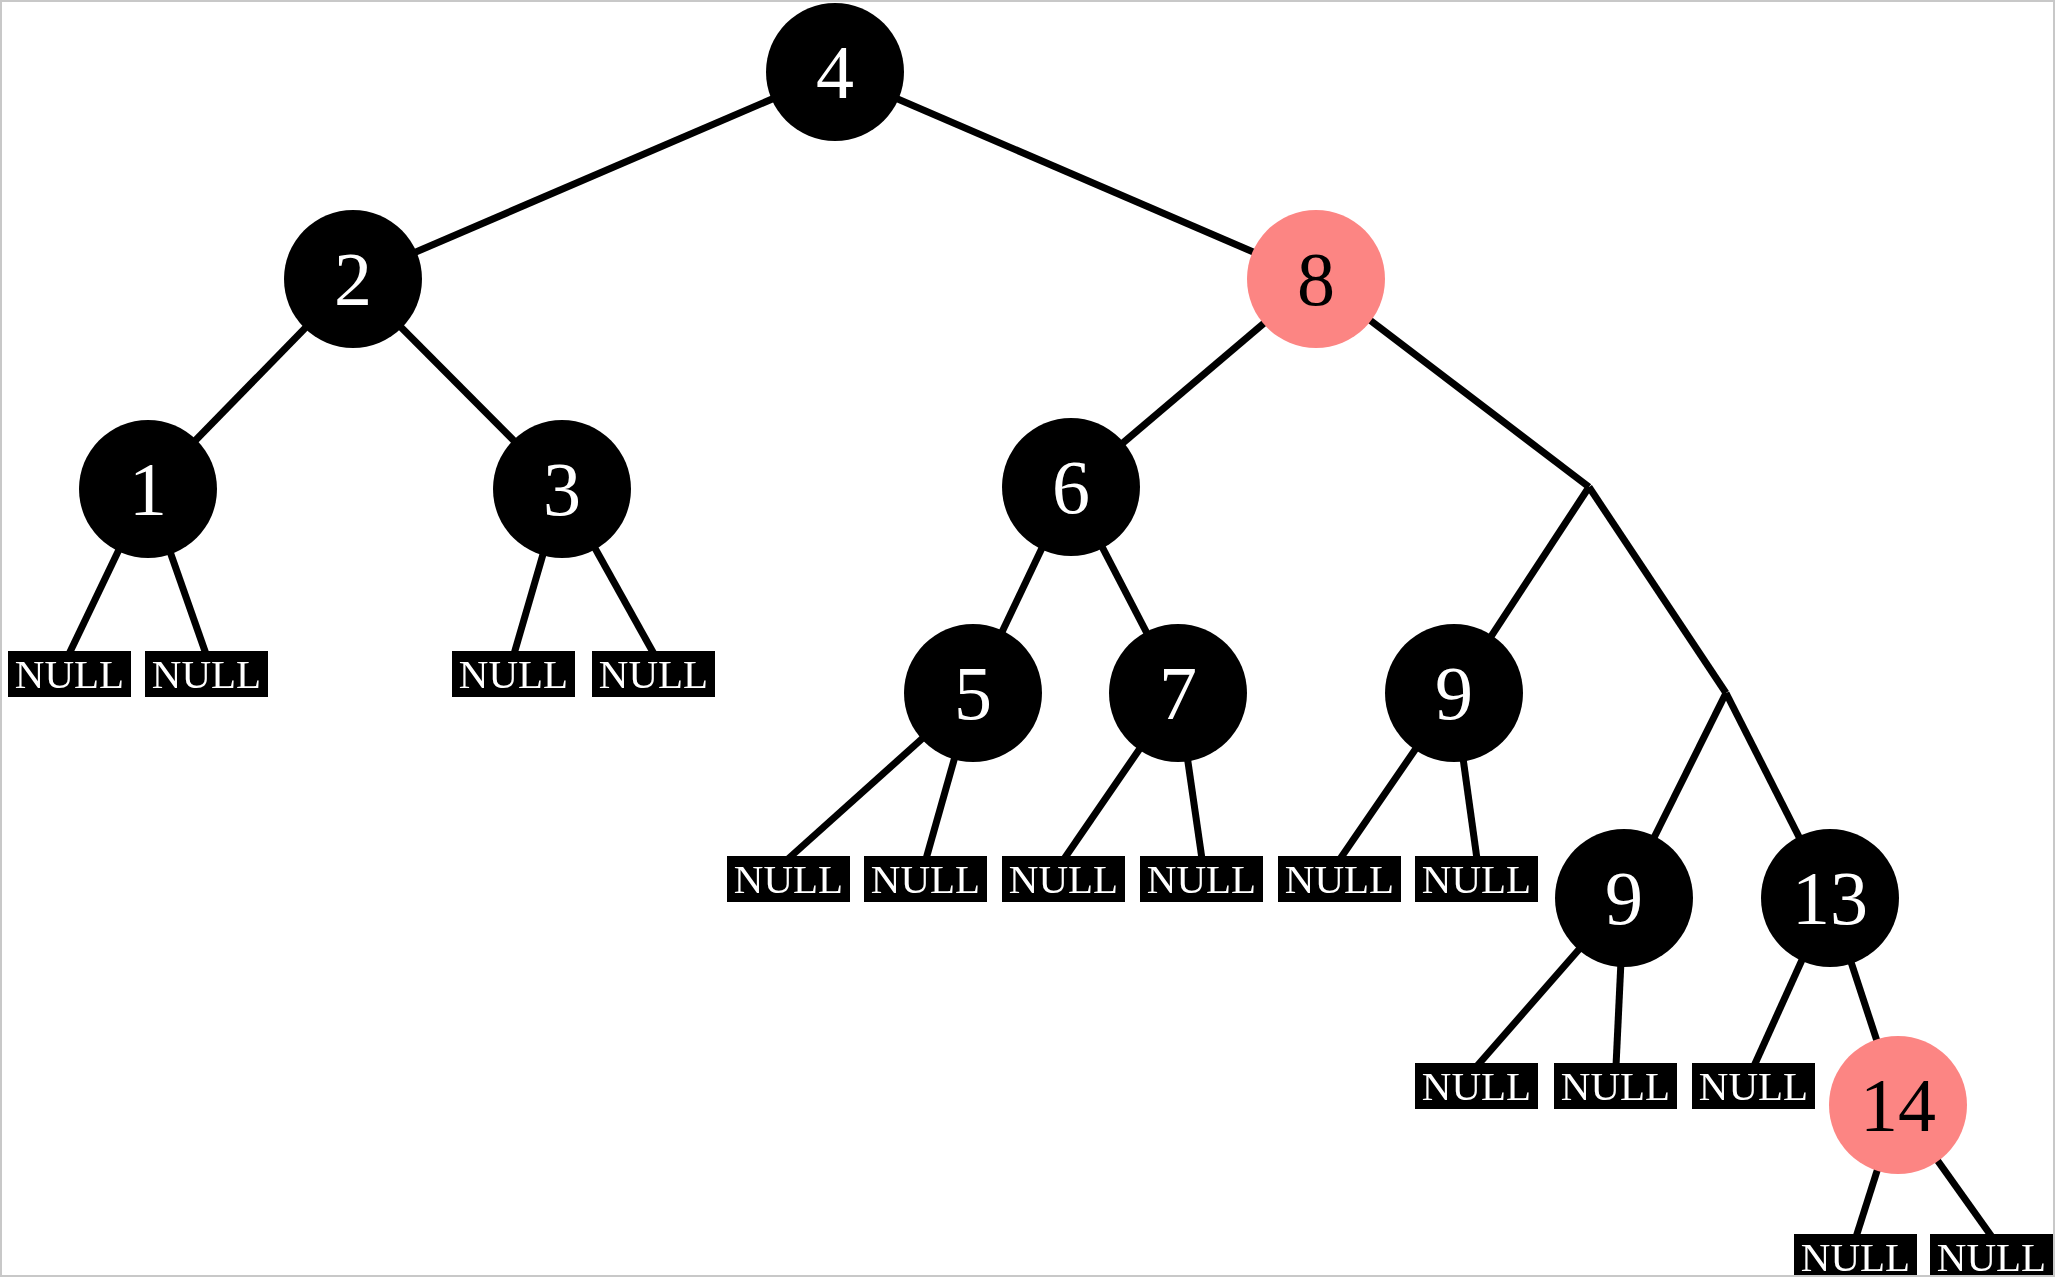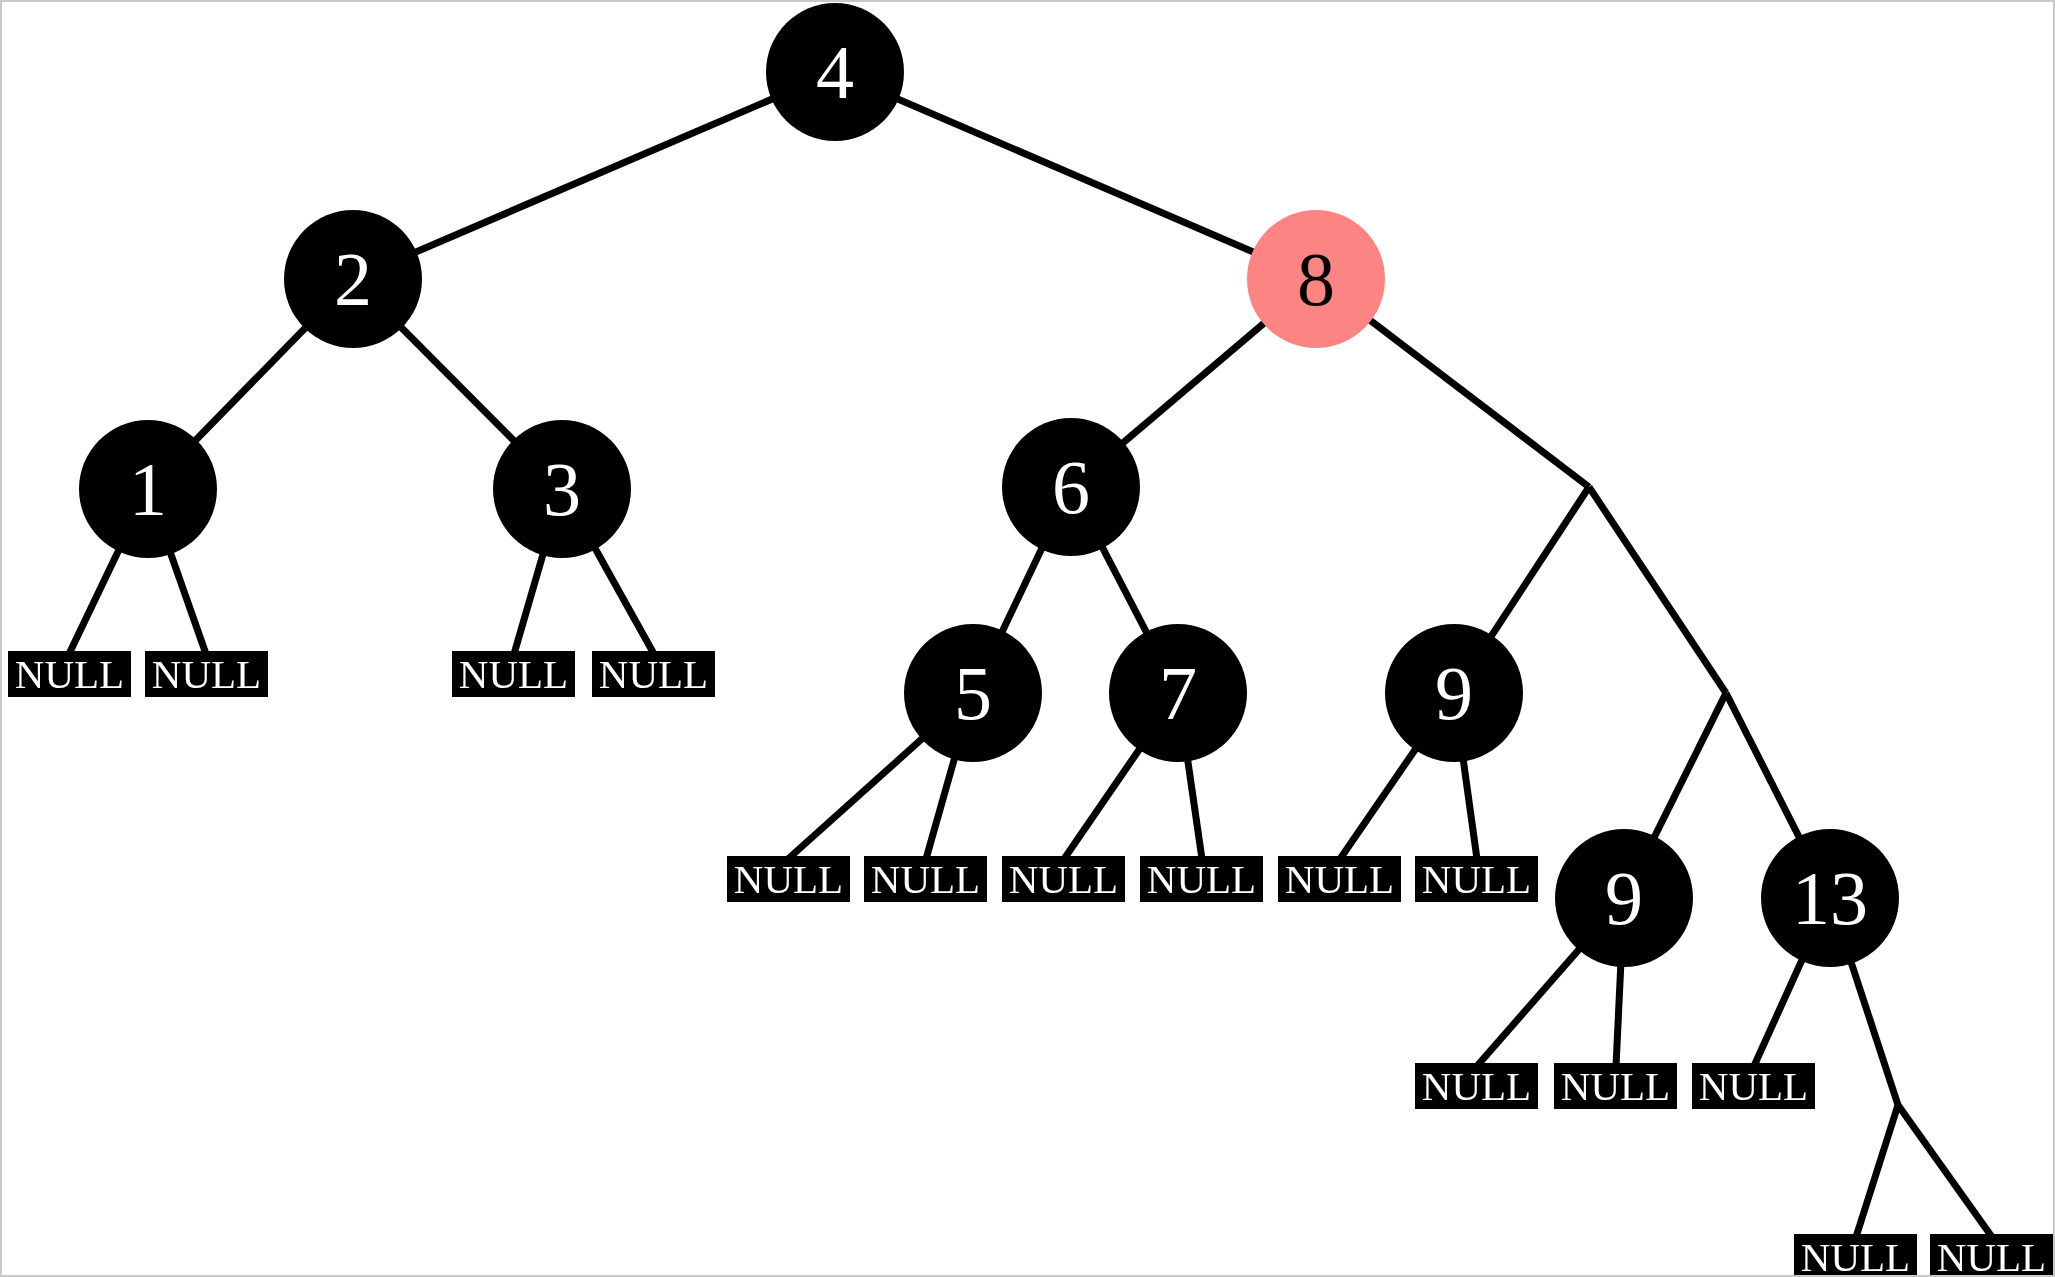--- a/index.html
+++ b/index.html
@@ -84,20 +84,21 @@
   <div class="node" style="left:282px;top:208px;" data-color="black">2</div>
   <div class="node" style="left:1245px;top:208px;" data-color="red">8</div>
   <div class="node" style="left:77px;top:418px;" data-color="black">1</div>
   <div class="node" style="left:491px;top:418px;" data-color="black">3</div>
   <div class="node" style="left:1000px;top:416px;" data-color="black">6</div>
   <div class="node" style="left:902px;top:622px;" data-color="black">5</div>
   <div class="node" style="left:1107px;top:622px;" data-color="black">7</div>
   <div class="node" style="left:1383px;top:622px;" data-color="black">9</div>
   <div class="node" style="left:1553px;top:827px;" data-color="black">9</div>
   <div class="node" style="left:1759px;top:827px;text-align:center;" data-color="black">13</div>
+  <div class="node" style="left:1827px;top:1034px;" data-color="red">14</div>
 
   <div class="null" style="left:6px;top:649px;">NULL</div>
   <div class="null" style="left:143px;top:649px;">NULL</div>
   <div class="null" style="left:450px;top:649px;">NULL</div>
   <div class="null" style="left:590px;top:649px;">NULL</div>
   <div class="null" style="left:725px;top:854px;">NULL</div>
   <div class="null" style="left:862px;top:854px;">NULL</div>
   <div class="null" style="left:1000px;top:854px;">NULL</div>
   <div class="null" style="left:1138px;top:854px;">NULL</div>
   <div class="null" style="left:1276px;top:854px;">NULL</div>

